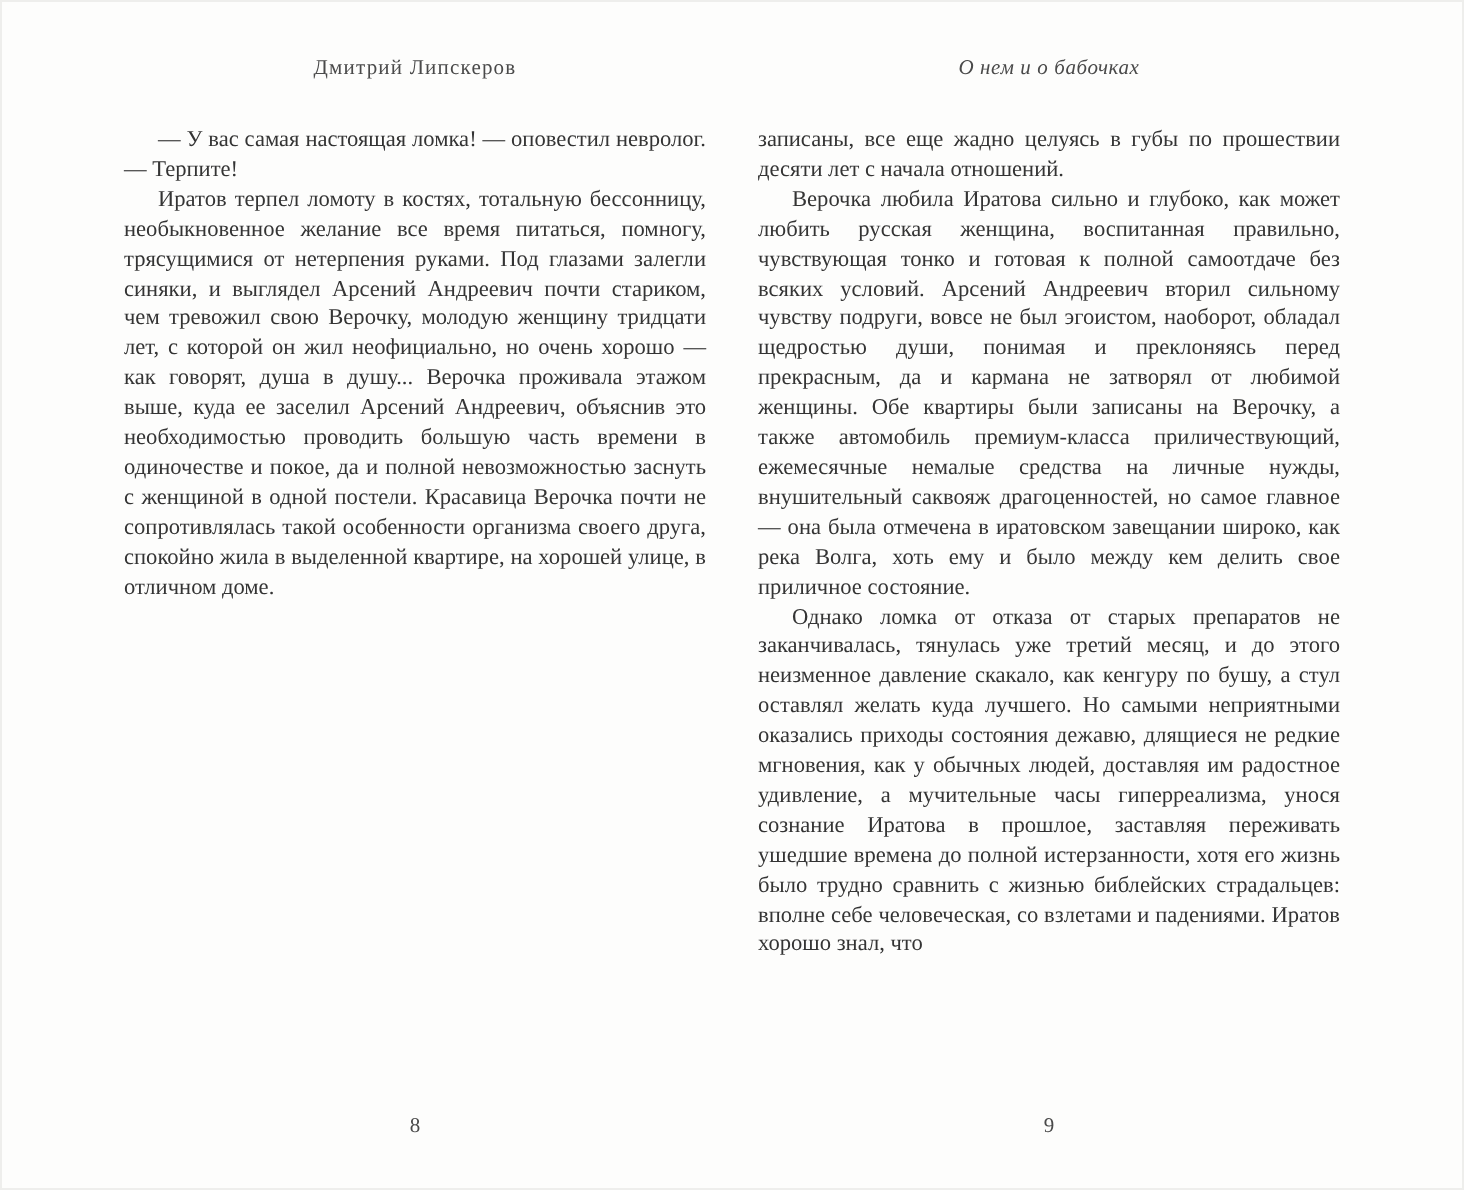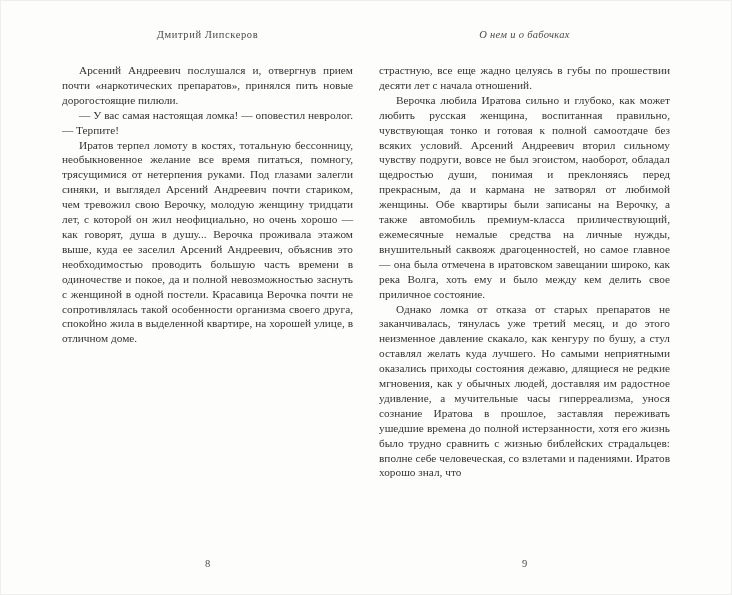--- a/index.html
+++ b/index.html
@@ -77,36 +77,35 @@
 </head>
 <body>
 
 <div class="spread">
 
   <div class="page left">
     <div class="running-header">Дмитрий Липскеров</div>
     <div class="text-block">
 
 
-        <p class="para indent">Арсений Андреевич послушался и, отвергнув прием почти «наркотических препаратов», принялся пить новые дорогостоящие пилюли.</p>
 
 
         <p class="para indent">— У вас самая настоящая ломка! — оповестил невролог. — Терпите!</p>
 
         <p class="para indent">Иратов терпел ломоту в костях, тотальную бессонницу, необыкновенное желание все время питаться, помногу, трясущимися от нетерпения руками. Под глазами залегли синяки, и выглядел Арсений Андреевич почти стариком, чем тревожил свою Верочку, молодую женщину тридцати лет, с которой он жил неофициально, но очень хорошо — как говорят, душа в душу... Верочка проживала этажом выше, куда ее заселил Арсений Андреевич, объяснив это необходимостью проводить большую часть времени в одиночестве и покое, да и полной невозможностью заснуть с женщиной в одной постели. Красавица Верочка почти не сопротивлялась такой особенности организма своего друга, спокойно жила в выделенной квартире, на хорошей улице, в отличном доме.</p>
 
       </div>
     <div class="page-number">8</div>
   </div>
 
   <div class="page right">
     <div class="running-header">О нем и о бабочках</div>
     <div class="text-block">
 
-        <p class="para">страстную, все еще жадно целуясь в губы по прошествии десяти лет с начала отношений.</p>
+        <p class="para">записаны, все еще жадно целуясь в губы по прошествии десяти лет с начала отношений.</p>
 
         <p class="para indent">Верочка любила Иратова сильно и глубоко, как может любить русская женщина, воспитанная правильно, чувствующая тонко и готовая к полной самоотдаче без всяких условий. Арсений Андреевич вторил сильному чувству подруги, вовсе не был эгоистом, наоборот, обладал щедростью души, понимая и преклоняясь перед прекрасным, да и кармана не затворял от любимой женщины. Обе квартиры были записаны на Верочку, а также автомобиль премиум-класса приличествующий, ежемесячные немалые средства на личные нужды, внушительный саквояж драгоценностей, но самое главное — она была отмечена в иратовском завещании широко, как река Волга, хоть ему и было между кем делить свое приличное состояние.</p>
 
         <p class="para indent">Однако ломка от отказа от старых препаратов не заканчивалась, тянулась уже третий месяц, и до этого неизменное давление скакало, как кенгуру по бушу, а стул оставлял желать куда лучшего. Но самыми неприятными оказались приходы состояния дежавю, длящиеся не редкие мгновения, как у обычных людей, доставляя им радостное удивление, а мучительные часы гиперреализма, унося сознание Иратова в прошлое, заставляя переживать ушедшие времена до полной истерзанности, хотя его жизнь было трудно сравнить с жизнью библейских страдальцев: вполне себе человеческая, со взлетами и падениями. Иратов хорошо знал, что</p>
       </div>
     <div class="page-number">9</div>
   </div>
 
 </div>
 

